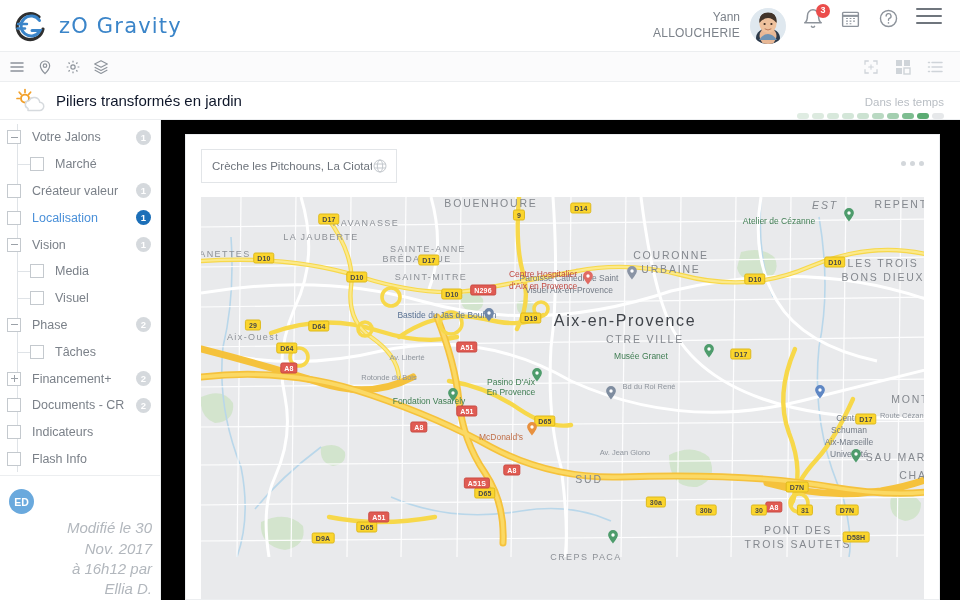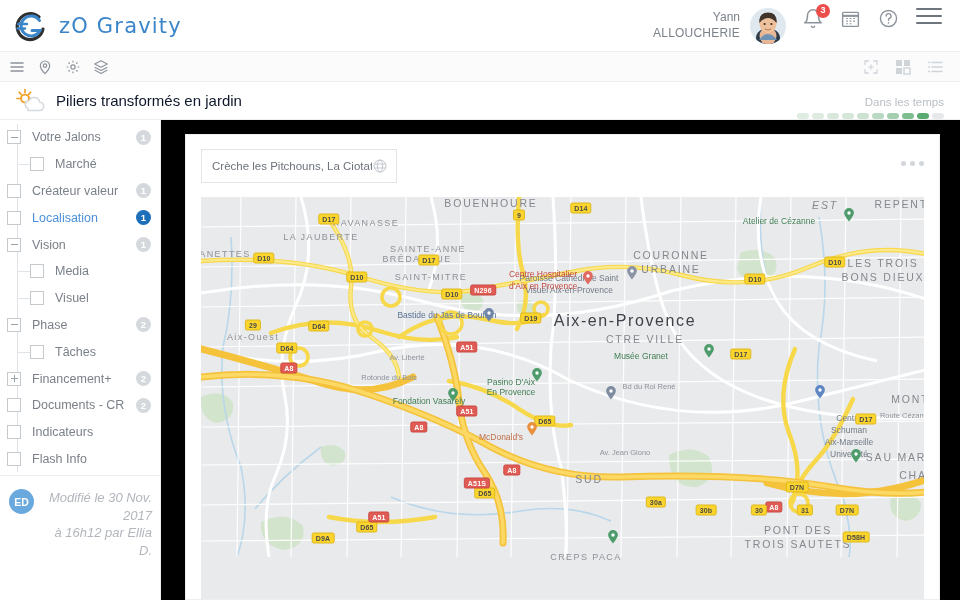--- a/index.html
+++ b/index.html
@@ -132,21 +132,21 @@
   }
   .count-badge.on { background: #1c6fb8; }
   .sb-sep { height: 1px; background: #eceef0; margin: 3px 0 3px 0; }
   .meta-row { display: flex; align-items: flex-start; gap: 9px; padding: 10px 8px 0 9px; text-align: right; }
   .meta-avatar {
     width: 25px; height: 25px; border-radius: 50%;
     background: #6aa9dd; color: #fff;
     font-size: 10.5px; font-weight: bold;
     display: flex; align-items: center; justify-content: center; flex: none;
   }
-  .meta-text { font-style: italic; font-size: 13px; line-height: 1.35; color: #b2b7bd; }
+  .meta-text { font-style: italic; font-size: 15px; line-height: 1.35; color: #b2b7bd; margin-top: 29px; }
 
   
   .content { flex: 1; background: #000000; padding: 14px 20px 0 24px; overflow: hidden; }
   .card {
     background: #ffffff;
     border: 1px solid #eceef0;
     box-shadow: 0 1px 2px rgba(0,0,0,.05);
     height: 100%;
     padding: 14px 15px 0 15px;
     position: relative;

